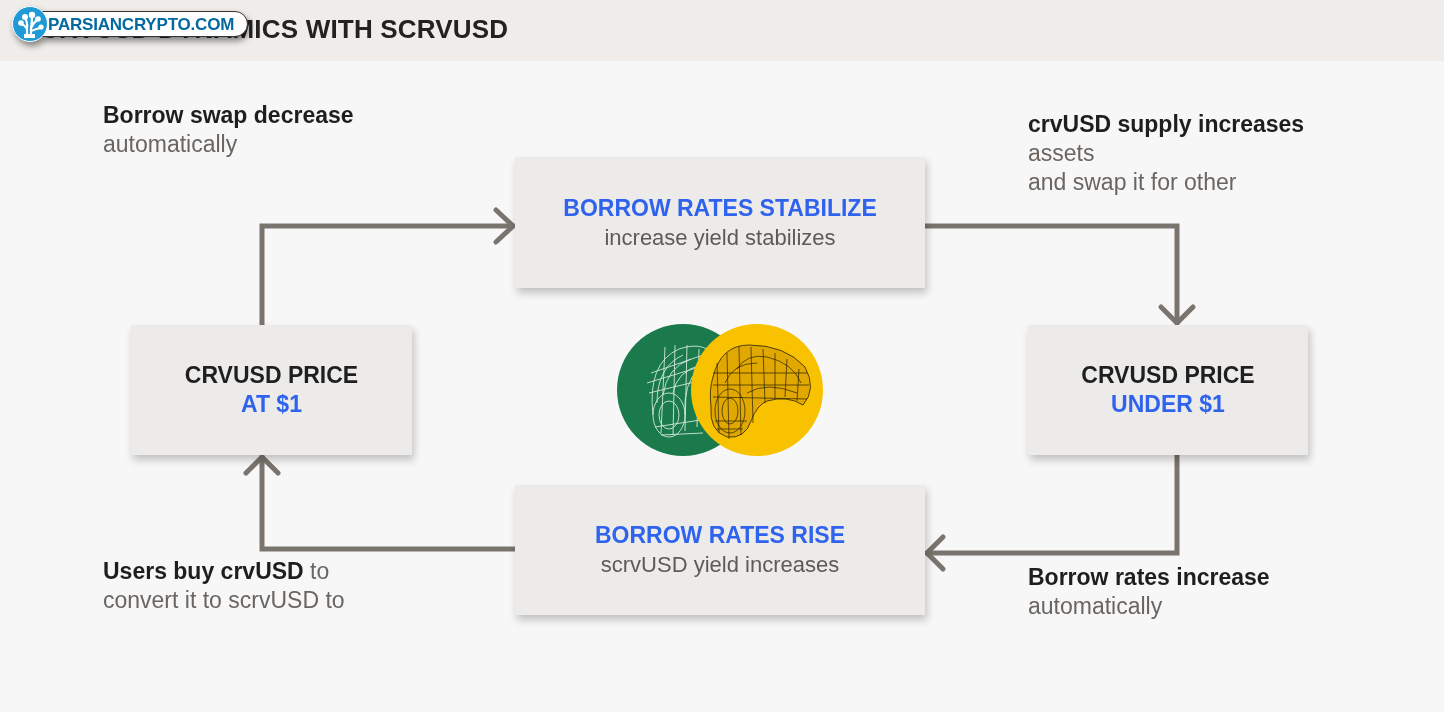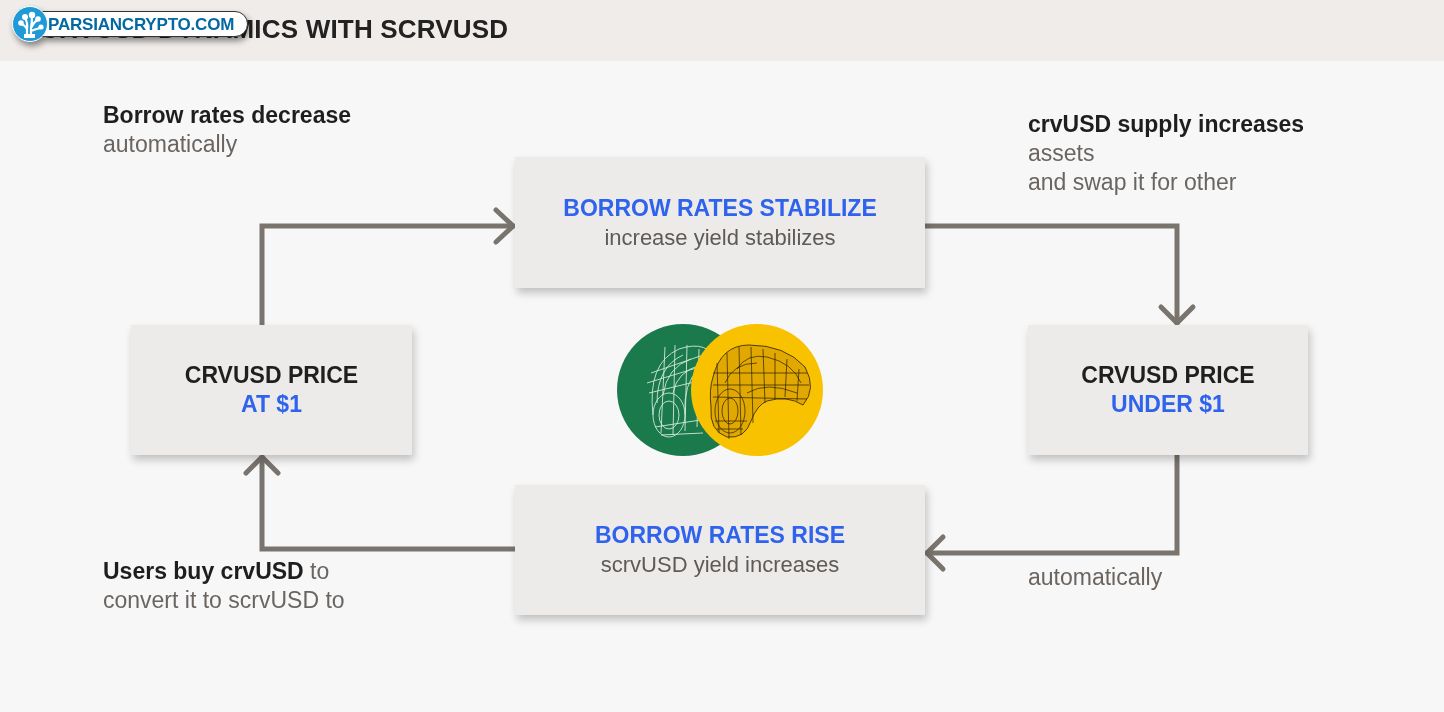--- a/index.html
+++ b/index.html
@@ -87,31 +87,32 @@
 
     <path d="M1177 457 L1177 553 L928 553"></path>
     <path d="M943 537 L927 553 L943 569" stroke-linecap="round"></path>
 
     <path d="M513 549 L262 549 L262 458"></path>
     <path d="M246 473 L262 457 L278 473" stroke-linecap="round"></path>
   </g>
 </svg>
 
 <div class="note" style="left:103px; top:101px;">
-  <div class="strong">Borrow rates decrease</div>
+  <div class="strong">Borrow swap decrease</div>
   <div>automatically</div>
 </div>
 
 <div class="note" style="left:1028px; top:110px;">
   <div class="strong">crvUSD supply increases</div>
   <div>assets</div>
   <div>and swap it for other</div>
 </div>
 
 <div class="note" style="left:1028px; top:563px;">
+  <div class="strong">Borrow rates increase</div>
   <div>automatically</div>
 </div>
 
 <div class="note" style="left:103px; top:557px;">
   <div><span class="strong">Users buy crvUSD</span><span> to</span></div>
   <div>convert it to scrvUSD to</div>
 </div>
 
 <div class="box" style="left:515px; top:157px; width:410px; height:131px;">
   <div class="title-blue">BORROW RATES STABILIZE</div>

